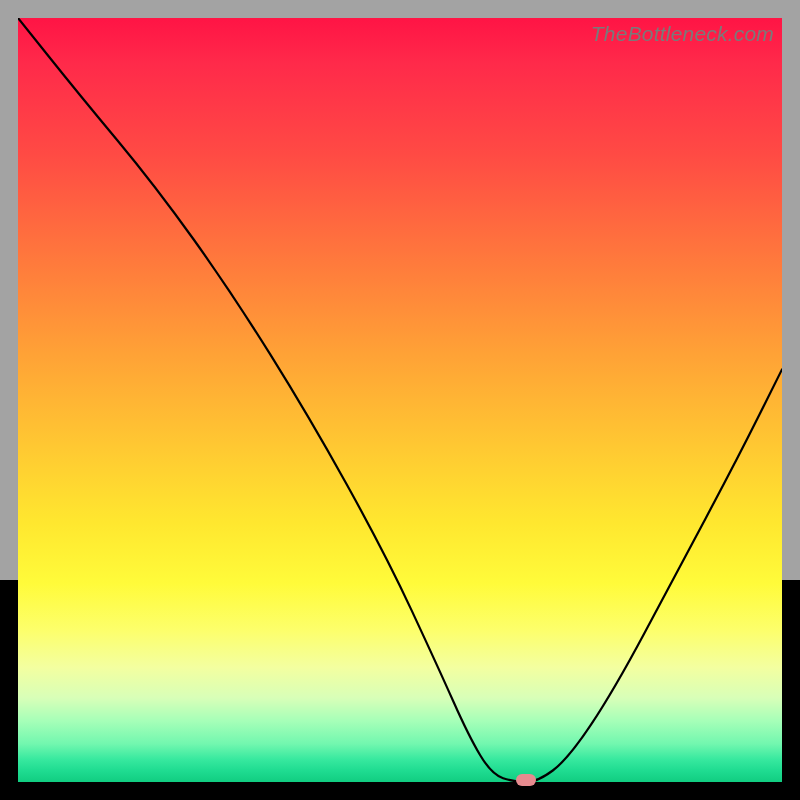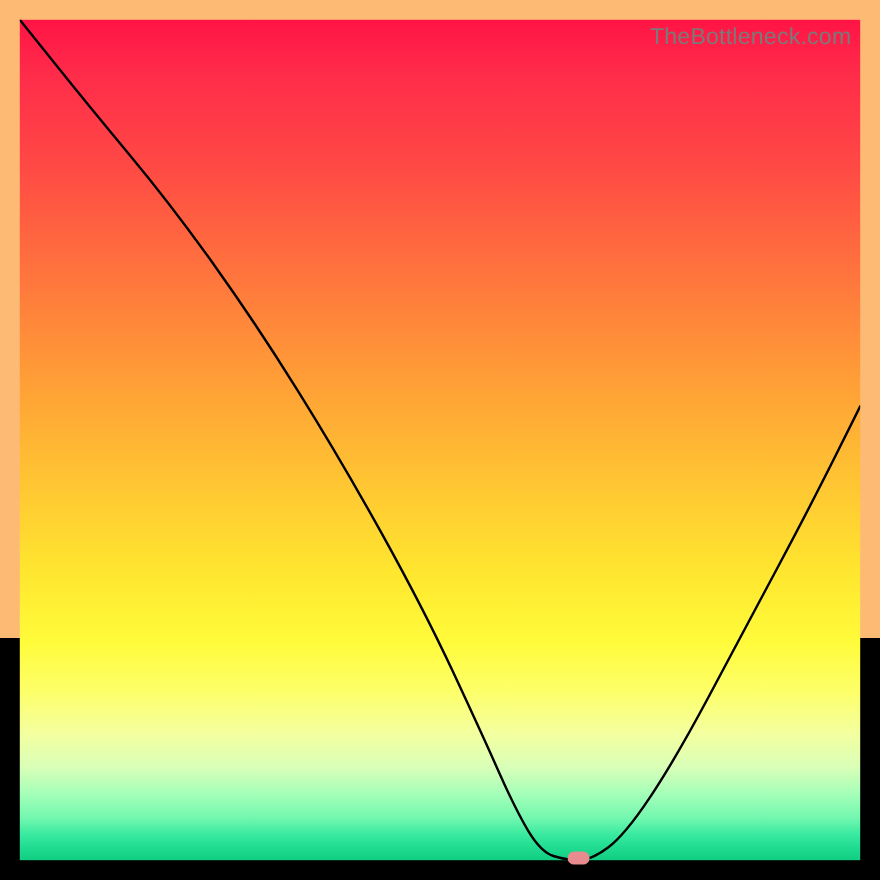--- a/index.html
+++ b/index.html
@@ -8,21 +8,22 @@
     width: 800px;
     height: 800px;
     overflow: hidden;
     background: #000;
     font-family: Arial, Helvetica, sans-serif;
   }
   .frame {
     position: relative;
     width: 800px;
     height: 580px;
-    background: #fdba74;
+    background: #a3a3a3;
+    font-style: italic;
   }
   .plot-area {
     position: absolute;
     left: 18px;
     top: 18px;
     width: 764px;
     height: 764px;
     
     background: linear-gradient(
       to bottom,

